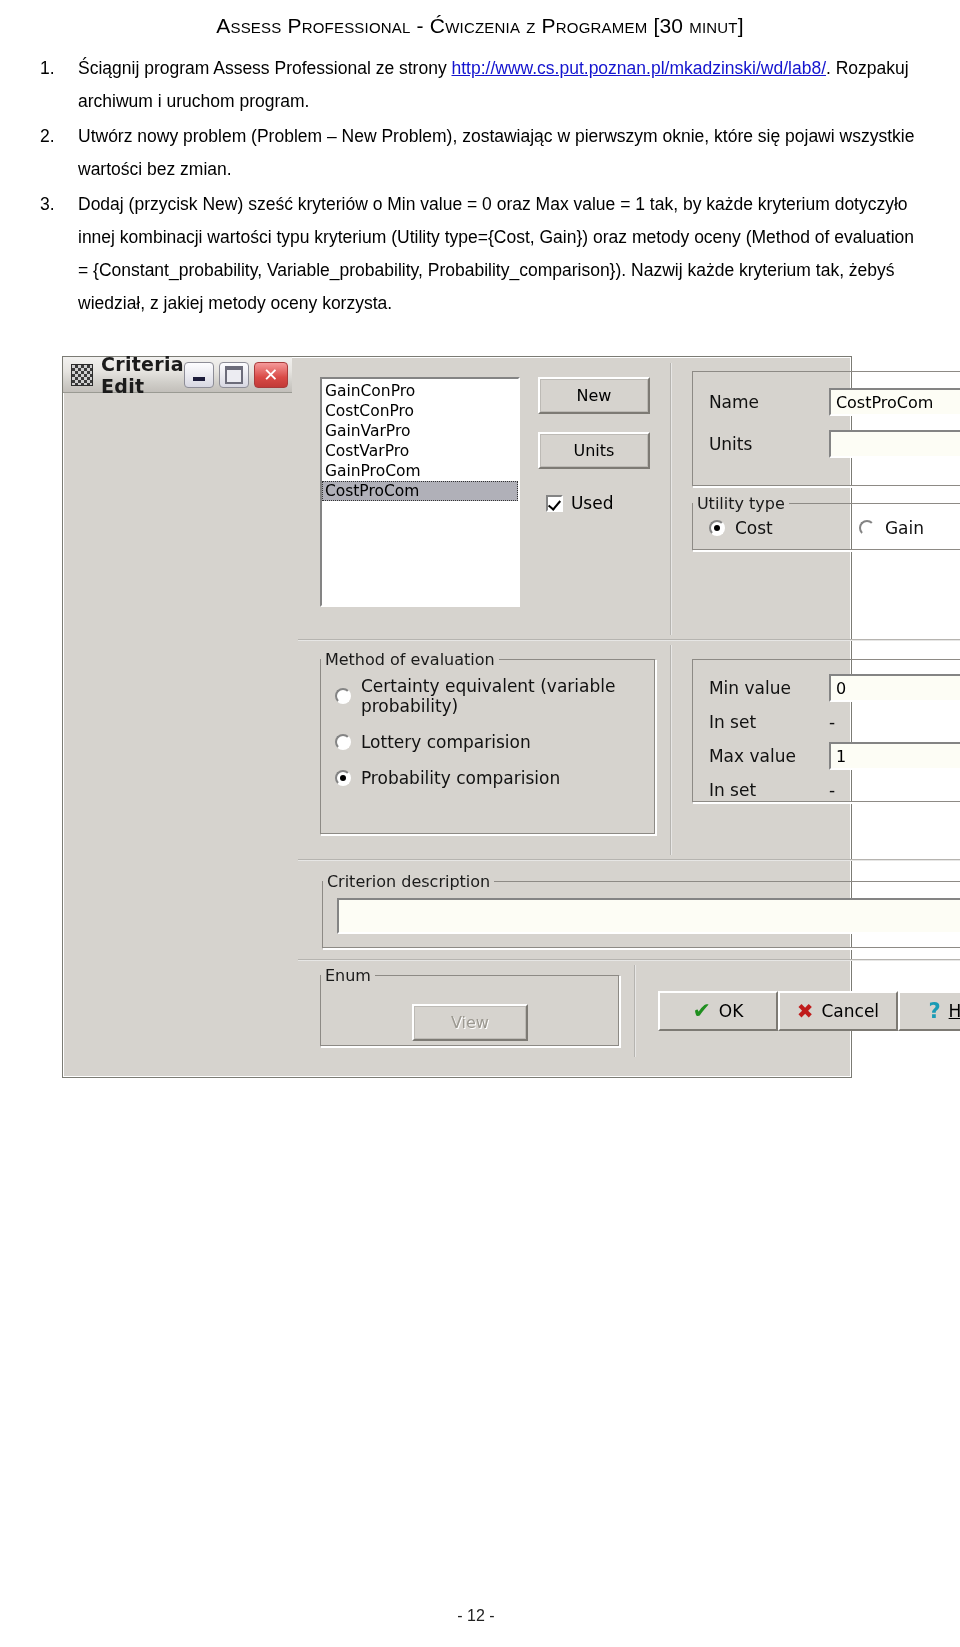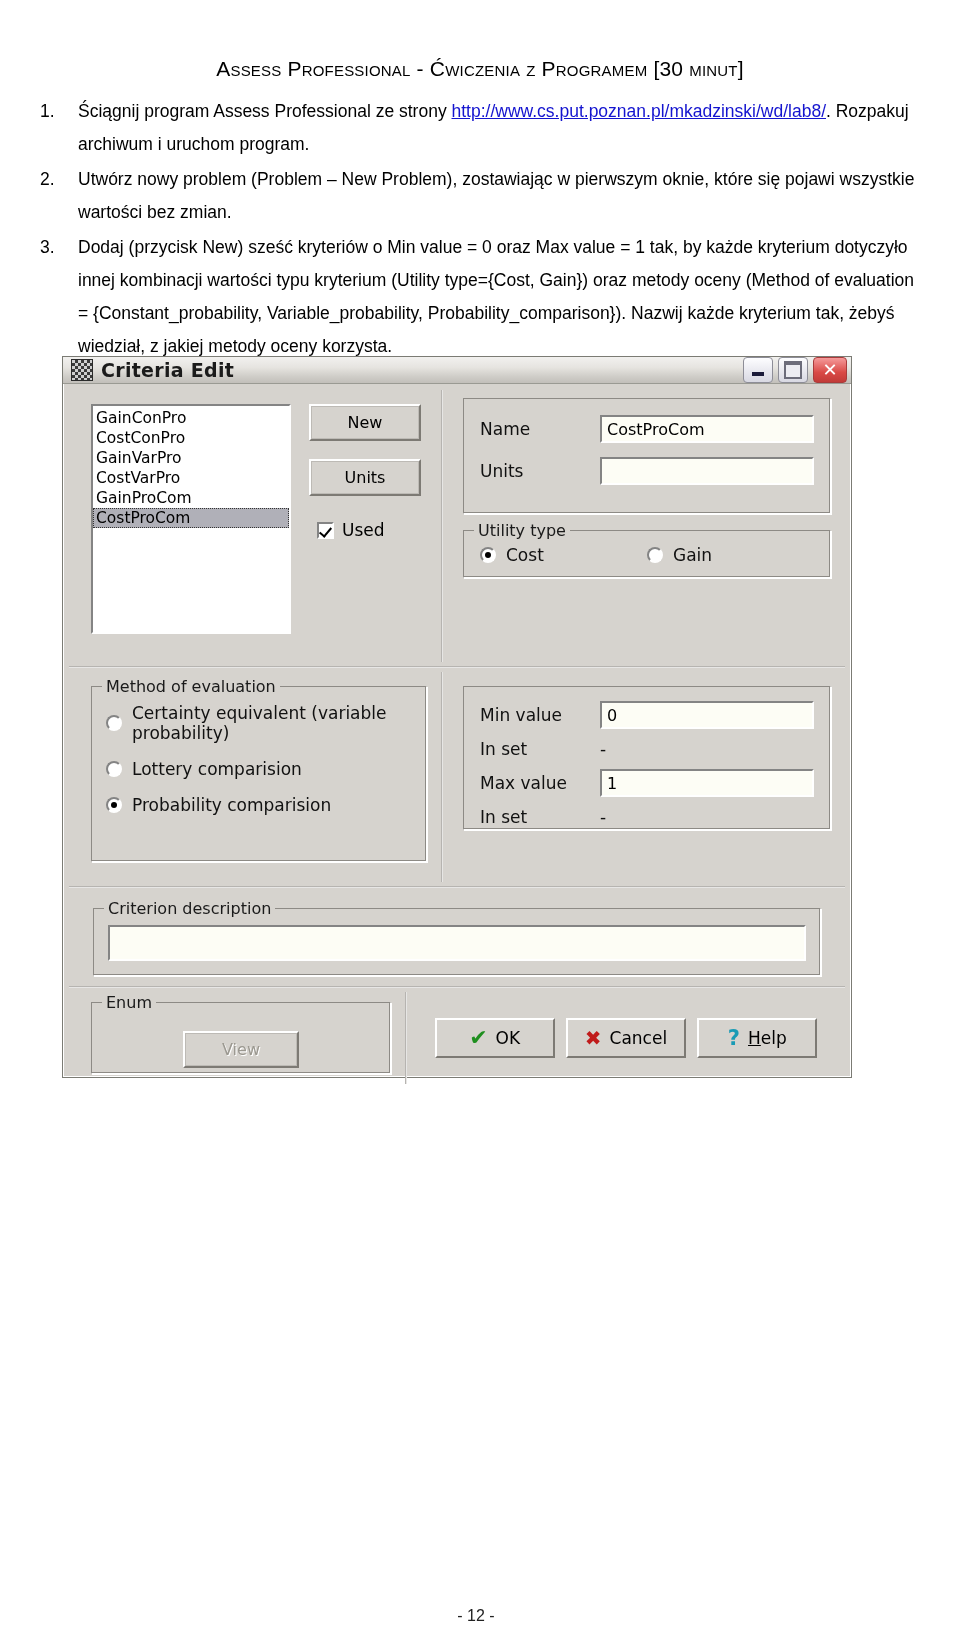--- a/index.html
+++ b/index.html
@@ -6,21 +6,21 @@
   body{
     width:960px; height:1647px;
     background:#ffffff;
     font-family:"Liberation Sans", sans-serif;
     color:#000;
     position:relative;
     overflow:hidden;
   }
 
   
-  .doc{ padding:8px 40px 0 40px;margin-top:43px; }
+  .doc{ padding:8px 40px 0 40px; }
 
   .doc-title{
     text-align:center;
     font-size:21px;
     font-variant:small-caps;
     letter-spacing:0.2px;
     font-weight:400;
     margin:6px 0 14px 0;
     white-space:nowrap;
   }
@@ -55,21 +55,21 @@
     width:790px;
     height:722px;
   }
   .window{
     width:100%; height:100%;
     background:#d6d3ce;
     border:1px solid #7b7b74;
     box-shadow:0 0 0 1px #ffffff inset;
     box-sizing:border-box;
     display:flex;
-    flex-direction:column;
+    flex-direction:row;
     font-family:"DejaVu Sans", sans-serif;
   }
   .titlebar{
     height:36px;
     background:linear-gradient(to bottom,#f2f1ef 0%,#e6e4e0 40%,#cfcdc8 75%,#c2bfba 100%);
     display:flex;
     align-items:center;
     padding:0 4px 0 8px;
     border-bottom:1px solid #9a9a93;
     box-sizing:border-box;
@@ -169,21 +169,21 @@
   
   .group{
     border:1px solid;
     border-color:#8d8a85 #ffffff #ffffff #8d8a85;
     box-shadow:1px 1px 0 #ffffff, inset -1px -1px 0 #8d8a85;
     position:relative;
     box-sizing:border-box;
   }
   .group > .legend{
     position:absolute;
-    top:-10px;left:10px;
+    top:-10px;left:0;
     background:#d6d3ce;
     padding:0 4px;
     font-size:16px;
     color:#1a1a1a;
   }
 
   .field-label{font-size:17px;color:#111;}
   .textfield{
     background:#fdfdf5;
     border:2px solid;

